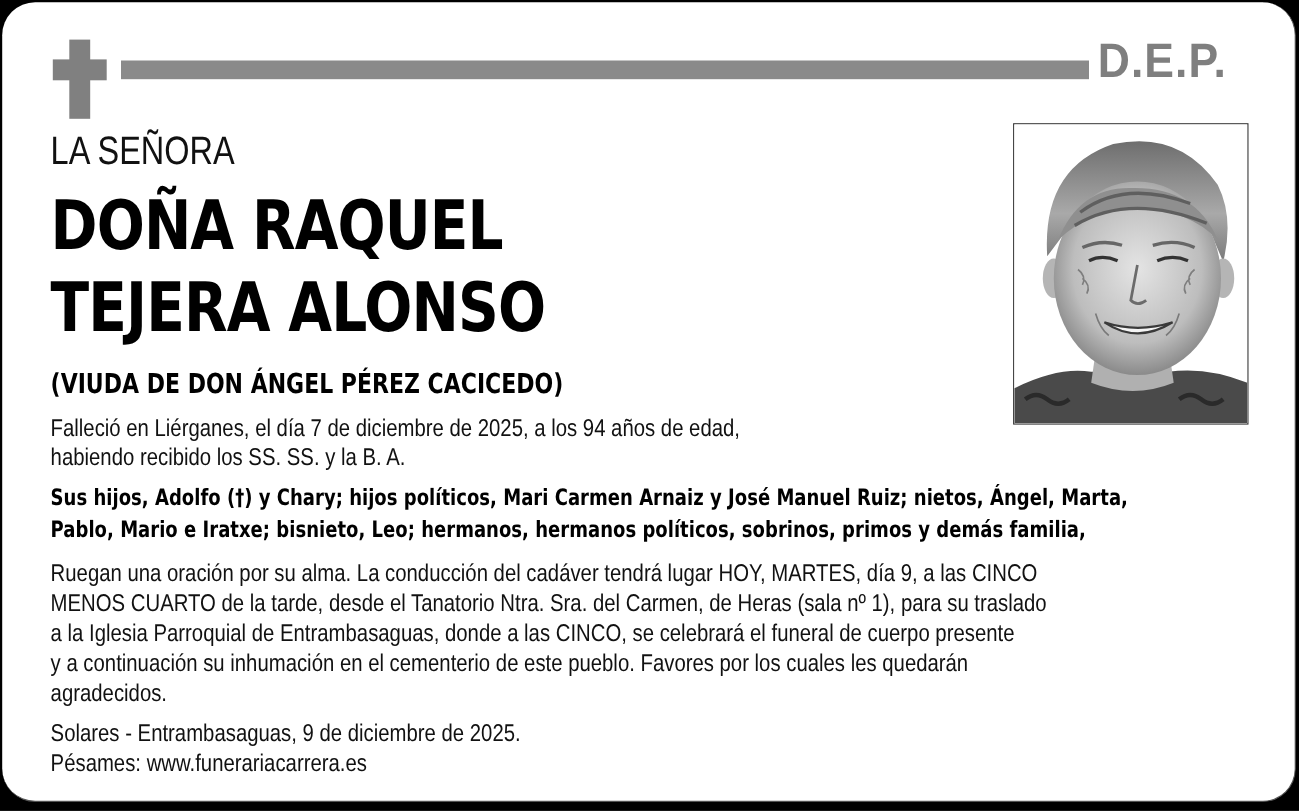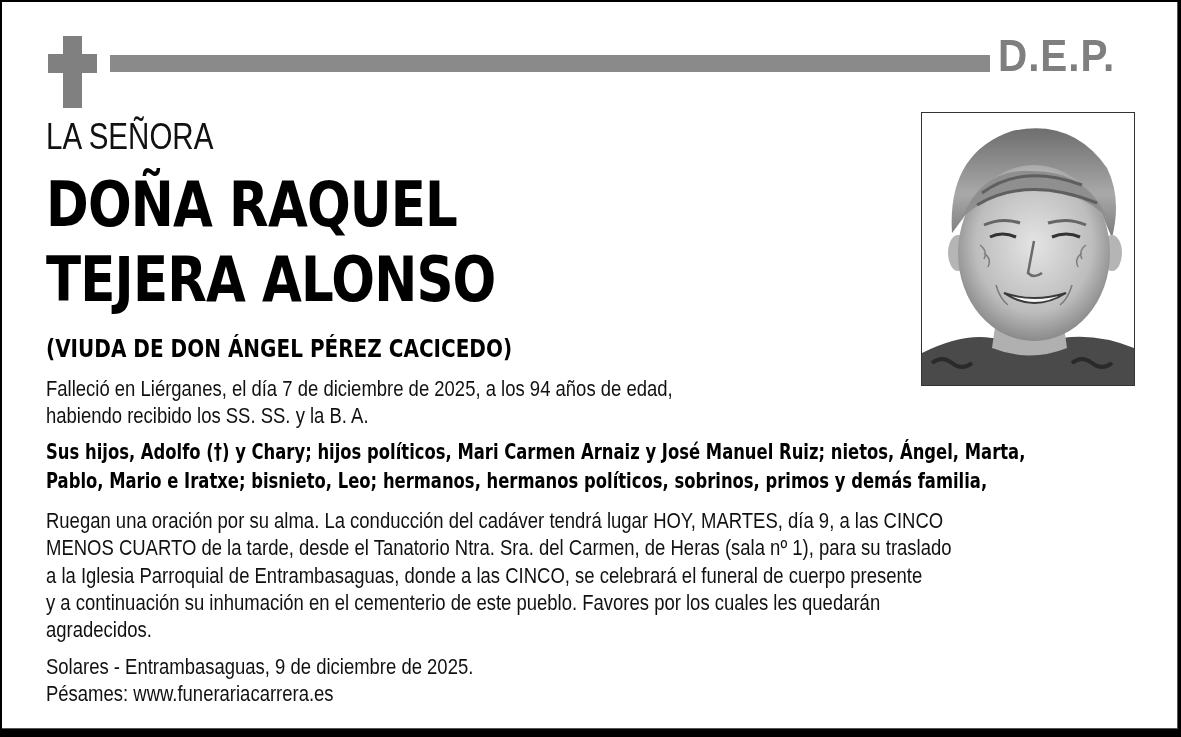--- a/index.html
+++ b/index.html
@@ -17,20 +17,21 @@
     }
     .frame {
       position: absolute;
       left: 2px;
       top: 2px;
       width: 1175px;
       height: 726px;
       background: #ffffff;
       border-right: 1px solid #555555;
       border-bottom: 1px solid #555555;
+      border-radius: 30px;
     }
     
     .cross-v {
       position: absolute;
       left: 61px; top: 34px;
       width: 19px; height: 72px;
       background: #808080;
     }
     .cross-h {
       position: absolute;

